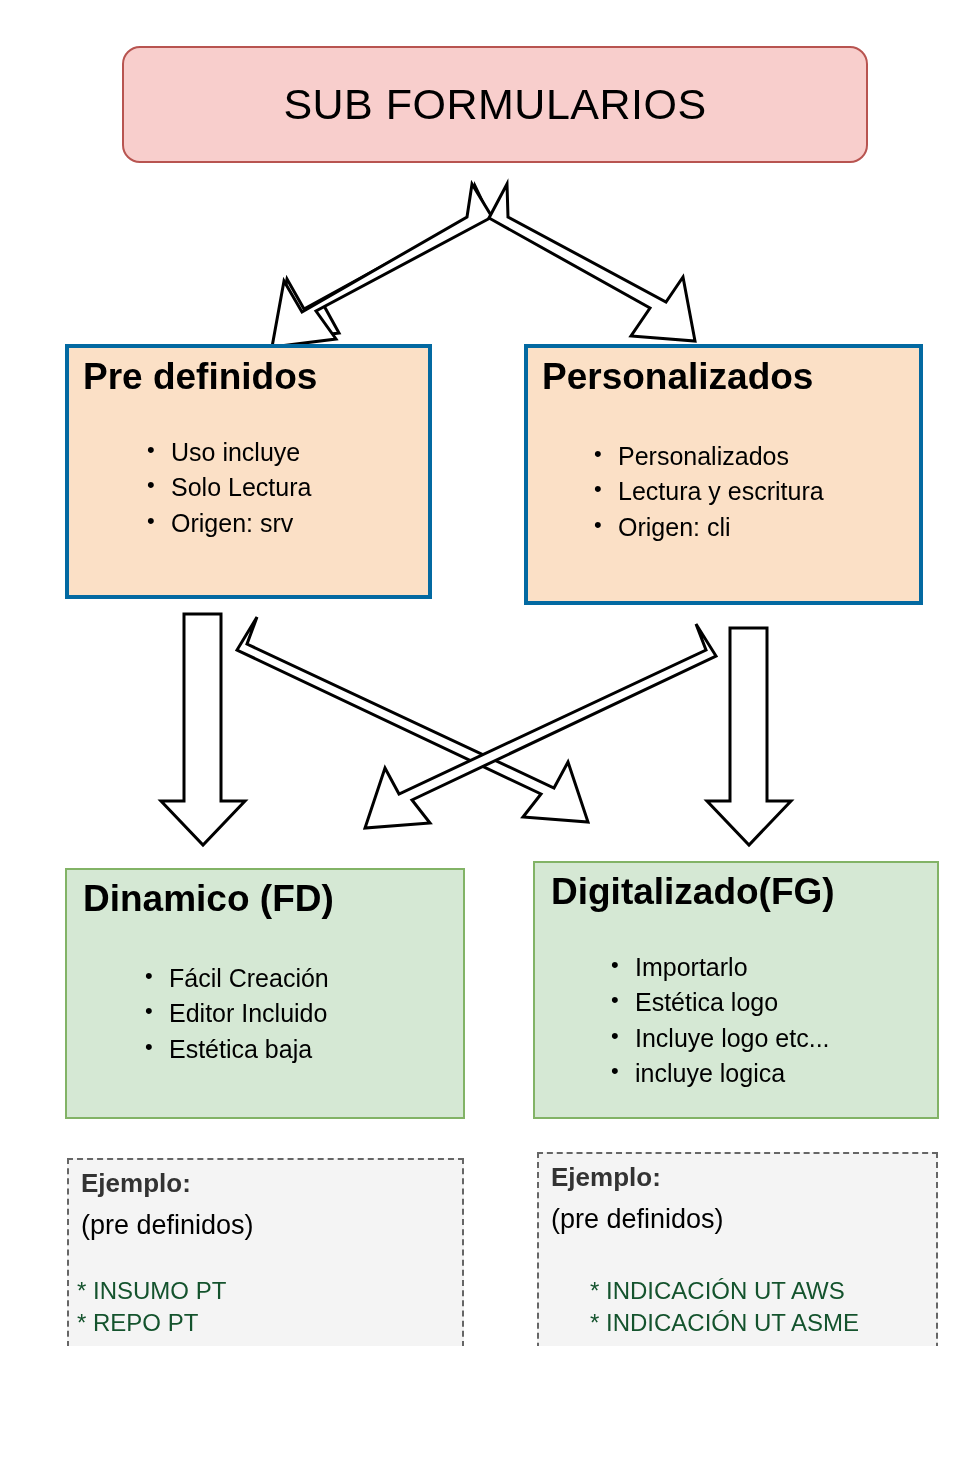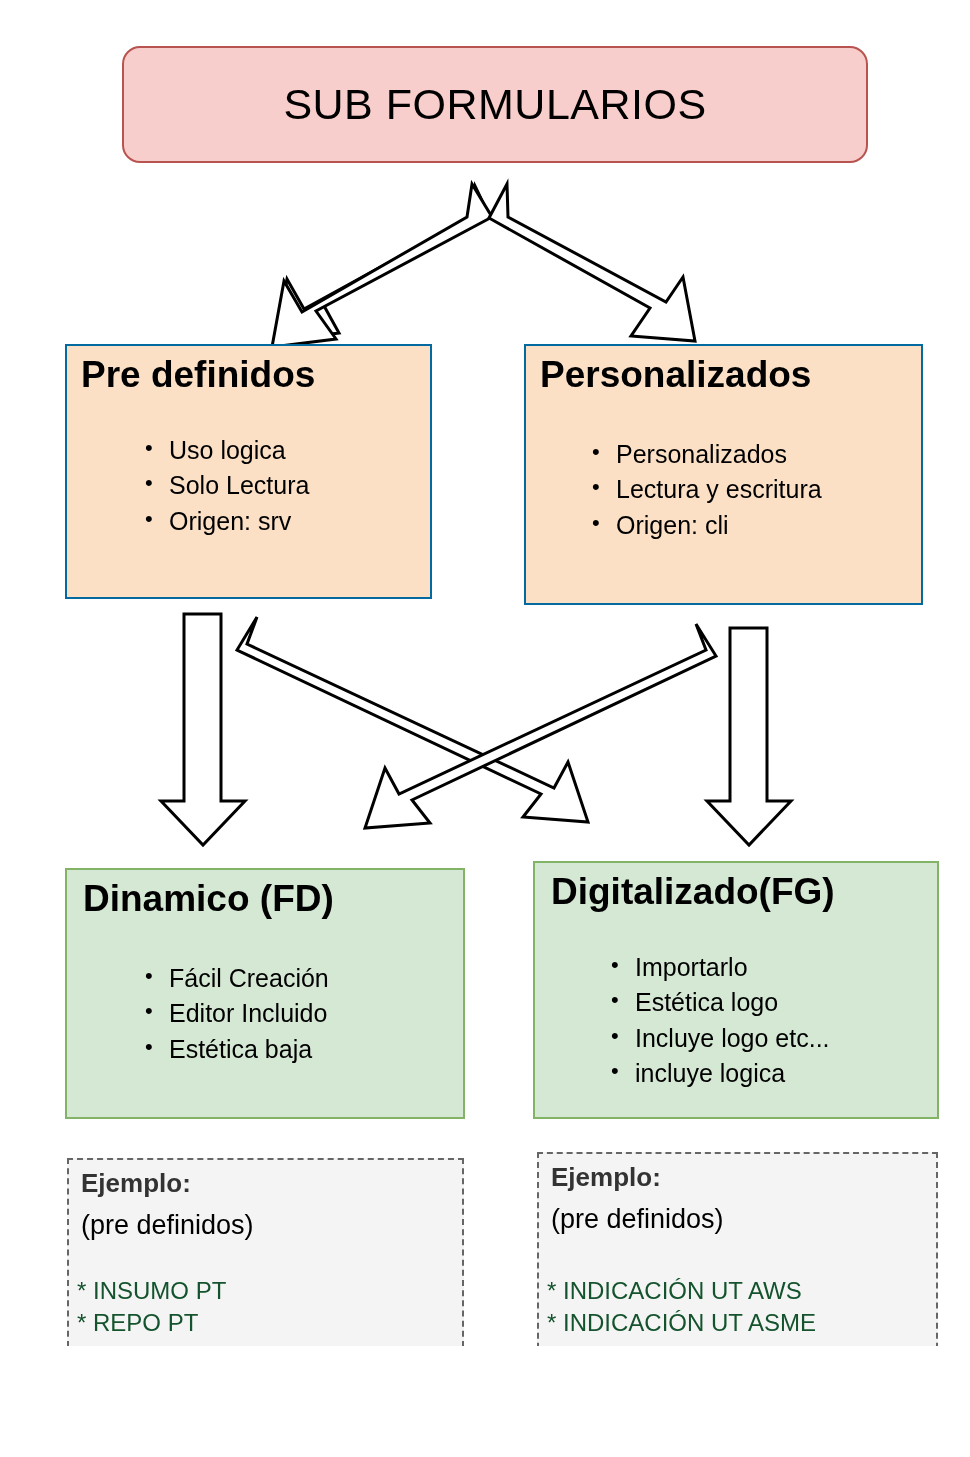--- a/index.html
+++ b/index.html
@@ -40,21 +40,21 @@
     font-size: 43px;
     color: #000000;
     letter-spacing: 0.5px;
     line-height: 1;
     white-space: nowrap;
   }
 
   
   .orange-node {
     background: #fbe0c6;
-    border: 2px solid #0369a1;
+    border: 4px solid #0369a1;
   }
   .orange-left  { left: 65px;  top: 344px; width: 367px; height: 255px; }
   .orange-right { left: 524px; top: 344px; width: 399px; height: 261px; }
 
   
   .green-node {
     background: #d5e8d4;
     border: 2px solid #82b366;
   }
   .green-left  { left: 65px;  top: 868px; width: 400px; height: 251px; }
@@ -125,21 +125,21 @@
     margin: 0;
     padding: 34px 0 0 8px;
     list-style: none;
   }
   .ej-items li {
     font-size: 24px;
     color: #14532d;
     line-height: 1.35;
     white-space: nowrap;
   }
-  .dashed-right .ej-items { padding-top: 40px; }
+  .dashed-right .ej-items { padding-top: 40px; margin-left: 43px; }
 
   
   #arrow-layer {
     position: absolute;
     left: 0;
     top: 0;
     width: 970px;
     height: 1457px;
     pointer-events: none;
   }
@@ -173,21 +173,21 @@
     <polygon class="arrow-shape" points="696,624 706,650 399,794 385,768 365,828 430,823 412,800 716,656"></polygon>
   </svg>
 
   <div class="node root-node">
     <div class="root-title">SUB FORMULARIOS</div>
   </div>
 
   <div class="node orange-node orange-left">
     <div class="node-title">Pre definidos</div>
     <ul class="bullet-list">
-      <li>Uso logica</li>
+      <li>Uso incluye</li>
       <li>Solo Lectura</li>
       <li>Origen: srv</li>
     </ul>
   </div>
 
   <div class="node orange-node orange-right">
     <div class="node-title">Personalizados</div>
     <ul class="bullet-list">
       <li>Personalizados</li>
       <li>Lectura y escritura</li>

